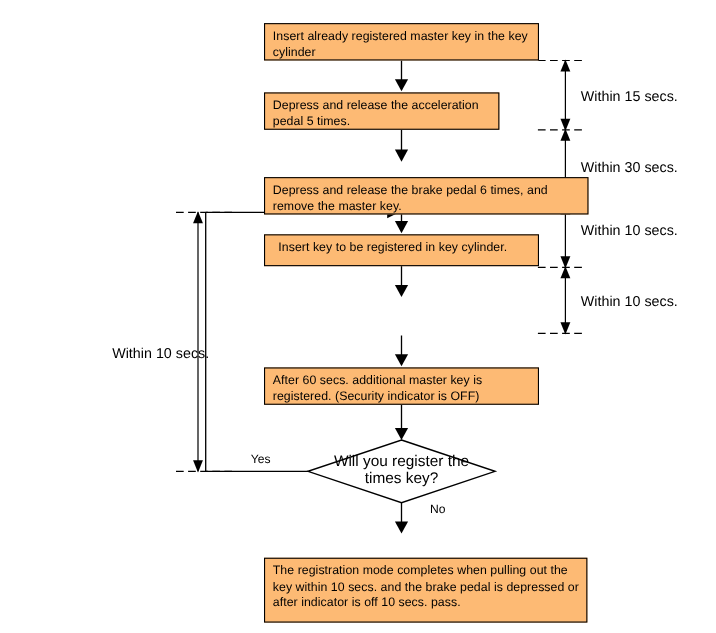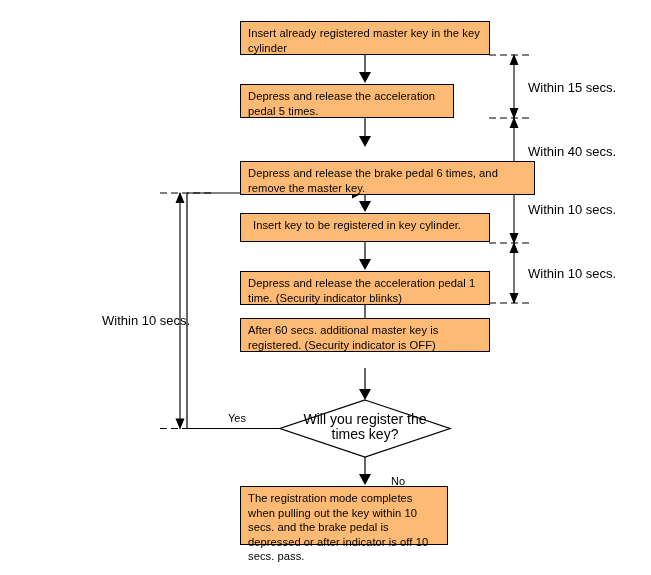--- a/index.html
+++ b/index.html
@@ -149,38 +149,37 @@
   </svg>
 
   <div class="proc-box" style="left:240px; top:21px; width:250px; height:34px;">Insert already registered master key in the key cylinder</div>
 
   <div class="proc-box" style="left:240px; top:84px; width:214px; height:34px;">Depress and release the acceleration pedal 5 times.</div>
 
   <div class="proc-box" style="left:240px; top:161px; width:295px; height:34px;">Depress and release the brake pedal 6 times, and remove the master key.</div>
 
   <div class="proc-box" style="left:240px; top:213px; width:250px; height:29px;padding-left:12px;">Insert key to be registered in key cylinder.</div>
 
-  <div class="proc-box" style="left:240px; top:271px; width:250px; height:34px;">Depress and release the acceleration pedal 1 time. (Security indicator blinks)</div>
 
-  <div class="proc-box" style="left:240px; top:318px; width:250px; height:34px;">After 60 secs. additional master key is registered. (Security indicator is OFF)</div>
+  <div class="proc-box" style="left:240px; top:334px; width:250px; height:34px;">After 60 secs. additional master key is registered. (Security indicator is OFF)</div>
 
-  <div class="proc-box" style="left:240px; top:486px; width:208px; height:59px;">The registration mode completes when pulling out the key within 10 secs. and the brake pedal is depressed or after indicator is off 10 secs. pass.</div>
+  <div class="proc-box" style="left:240px; top:507px; width:294px; height:59px;">The registration mode completes when pulling out the key within 10 secs. and the brake pedal is depressed or after indicator is off 10 secs. pass.</div>
 
   <div class="decision-text" style="left:285px; top:412px; width:160px;">
     <div>Will you register the</div>
     <div>times key?</div>
   </div>
 
   <div class="branch-label" style="left:228px; top:412px;">Yes</div>
 
-  <div class="branch-label" style="left:371px; top:475px;padding-left:20px;">No</div>
+  <div class="branch-label" style="left:371px; top:457px;padding-left:20px;">No</div>
 
   <div class="side-label" style="left:528px; top:80px;">Within 15 secs.</div>
 
-  <div class="side-label" style="left:528px; top:144px;">Within 40 secs.</div>
+  <div class="side-label" style="left:528px; top:144px;">Within 30 secs.</div>
 
   <div class="side-label" style="left:528px; top:202px;">Within 10 secs.</div>
 
   <div class="side-label" style="left:528px; top:266px;">Within 10 secs.</div>
 
   <div class="side-label" style="left:102px; top:313px;">Within 10 secs.</div>
 
 </div>
 
 </body></html>

